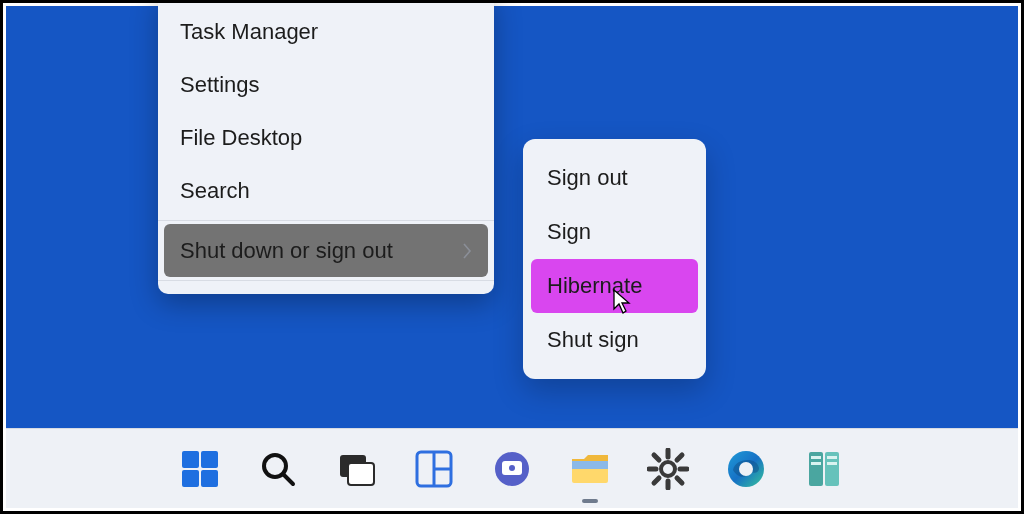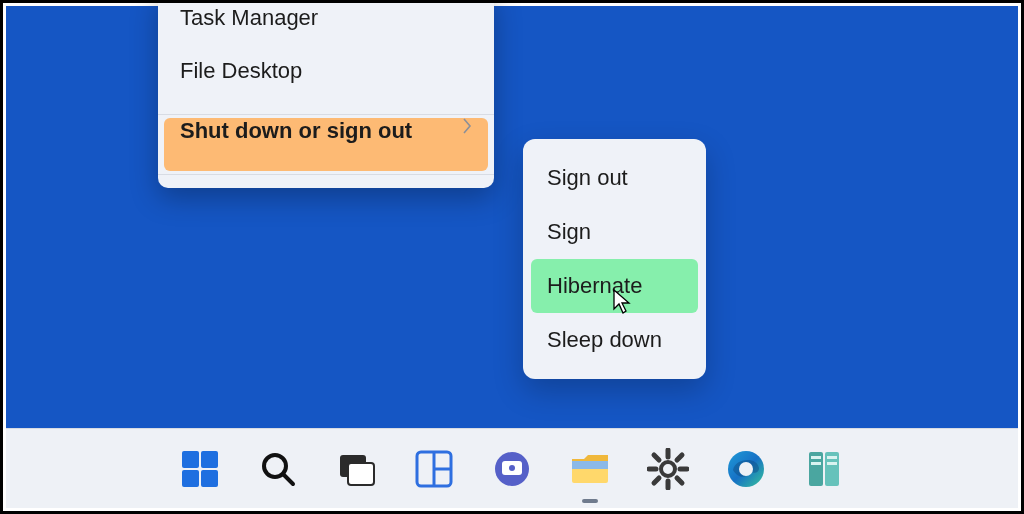--- a/index.html
+++ b/index.html
@@ -20,28 +20,28 @@
     background: #eff2f8;
     border-radius: 10px;
     box-shadow: 0 10px 28px rgba(0,0,0,.28);
     padding-top: 16px;
     padding-bottom: 10px;
     font-size: 22px;
     color: #1c1c1c;
   }
   .winx-item {
     height: 53px;
-    display: flex; align-items: flex-start; justify-content: space-between;
+    display: flex; align-items: center; justify-content: space-between;
     padding: 0 22px;
     cursor: default;
   }
   .winx-sep {
     height: 1px; background: #d8dce4; margin: 3px 0;
   }
-  .winx-item.hovered { background: #fdba74; border-radius: 6px; margin: 0 6px; padding: 0 16px; font-weight: bold; }
+  .winx-item.hovered { background: #737373; border-radius: 6px; margin: 0 6px; padding: 0 16px; }
   .chev { color: #8b8f98; font-size: 18px; }
 
   
   .sub-menu {
     position: absolute;
     top: 136px; left: 520px;
     width: 183px;
     background: #eff2f8;
     border-radius: 12px;
     box-shadow: 0 12px 30px rgba(0,0,0,.22);
@@ -49,21 +49,21 @@
     font-size: 22px;
     color: #1c1c1c;
   }
   .sub-item {
     height: 54px;
     display: flex; align-items: center;
     padding: 0 16px;
     border-radius: 6px;
     cursor: default;
   }
-  .sub-item.hovered { background: #86efac; }
+  .sub-item.hovered { background: #d946ef; }
 
   
   .cursor {
     position: absolute;
     top: 286px; left: 610px;
     width: 20px; height: 26px;
     pointer-events: none;
   }
 
   
@@ -93,21 +93,27 @@
 </head>
 <body>
 
 <div class="desktop"></div>
 
 <div class="winx-menu">
   <div class="winx-item">
     <span>Task Manager</span>
   </div>
   <div class="winx-item">
+    <span>Settings</span>
+  </div>
+  <div class="winx-item">
     <span>File Desktop</span>
+  </div>
+  <div class="winx-item">
+    <span>Search</span>
   </div>
 
   <div class="winx-sep"></div>
 
   <div class="winx-item hovered">
     <span>Shut down or sign out</span>
     <span class="chev">
       <svg width="10" height="16" viewBox="0 0 10 16">
           <path d="M2 1 L8 8 L2 15" fill="none" stroke="#8b8f98" stroke-width="1.6"></path>
         </svg>
@@ -122,21 +128,21 @@
   <div class="sub-item">
     <span>Sign out</span>
   </div>
   <div class="sub-item">
     <span>Sign</span>
   </div>
   <div class="sub-item hovered">
     <span>Hibernate</span>
   </div>
   <div class="sub-item">
-    <span>Sleep down</span>
+    <span>Shut sign</span>
   </div>
 </div>
 
 <div class="cursor">
   <svg width="20" height="26" viewBox="0 0 20 26">
     <path d="M1 1 L1 20 L6 15 L10 24 L13 22 L9 14 L16 14 Z" fill="#fff" stroke="#000" stroke-width="1.3"></path>
   </svg>
 </div>
 
 <div class="taskbar">

